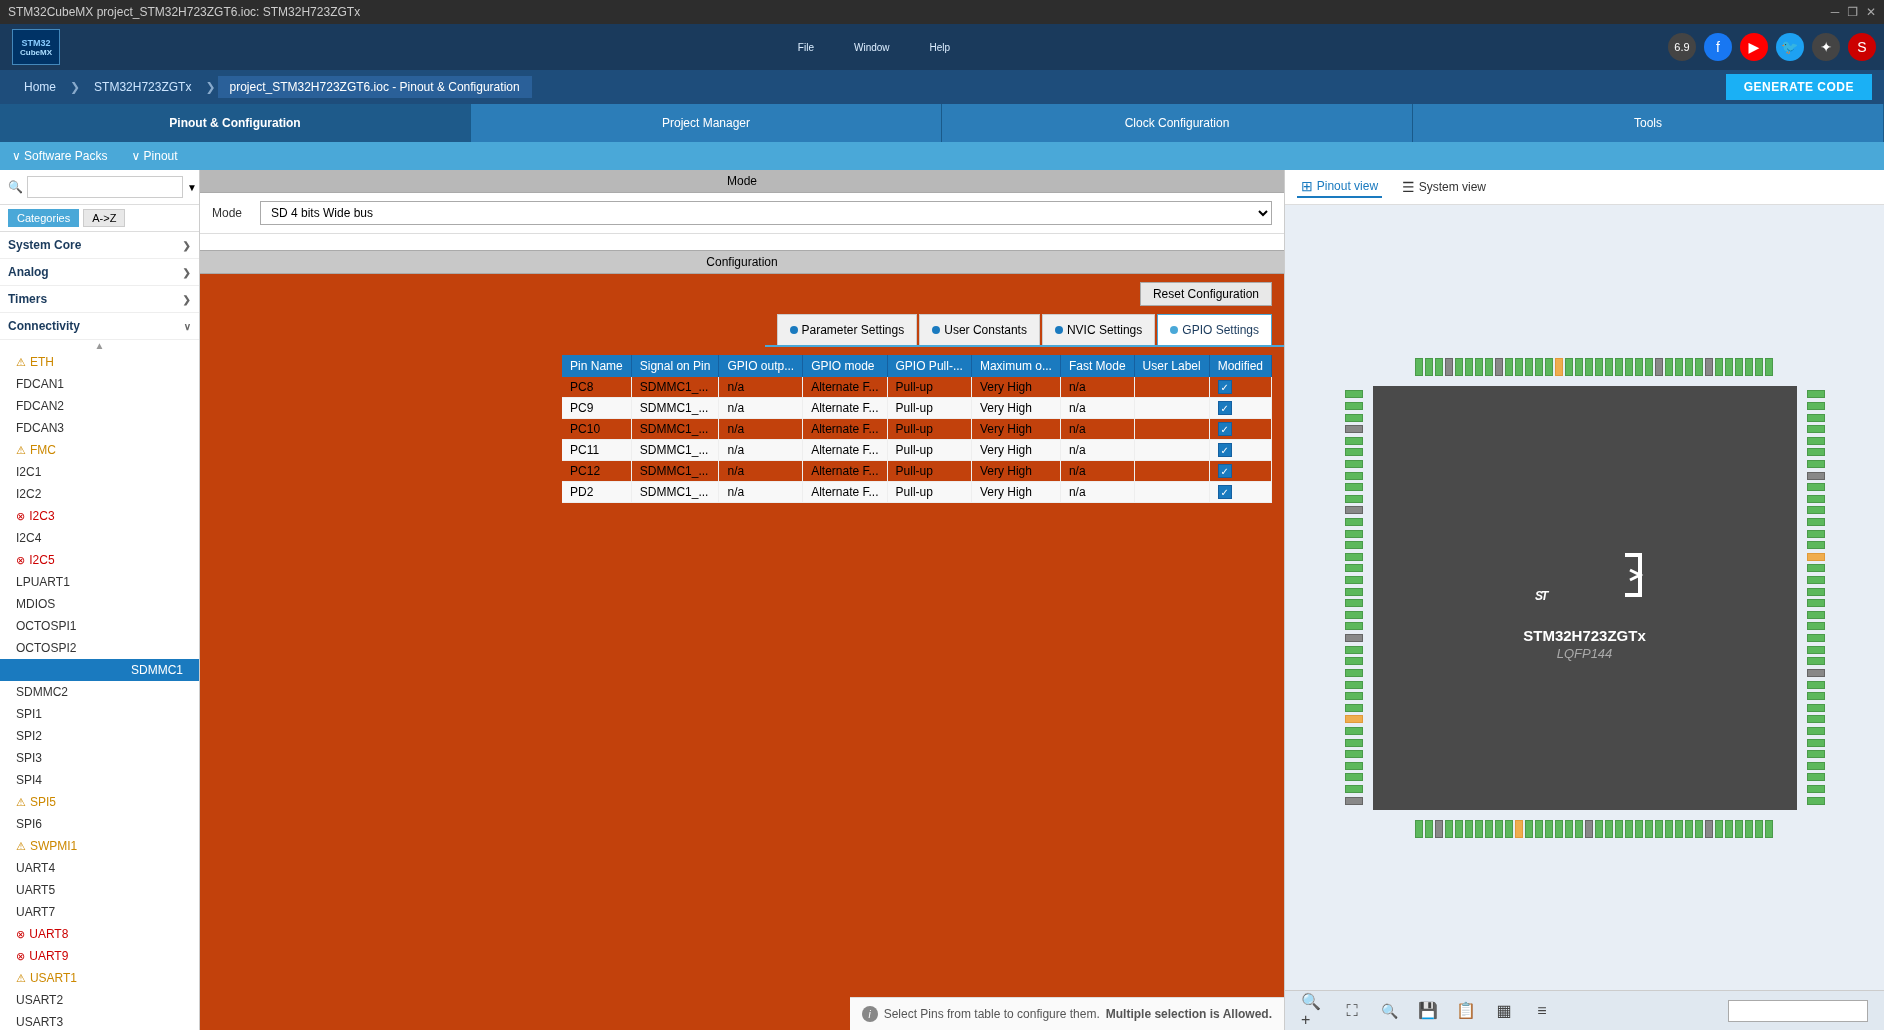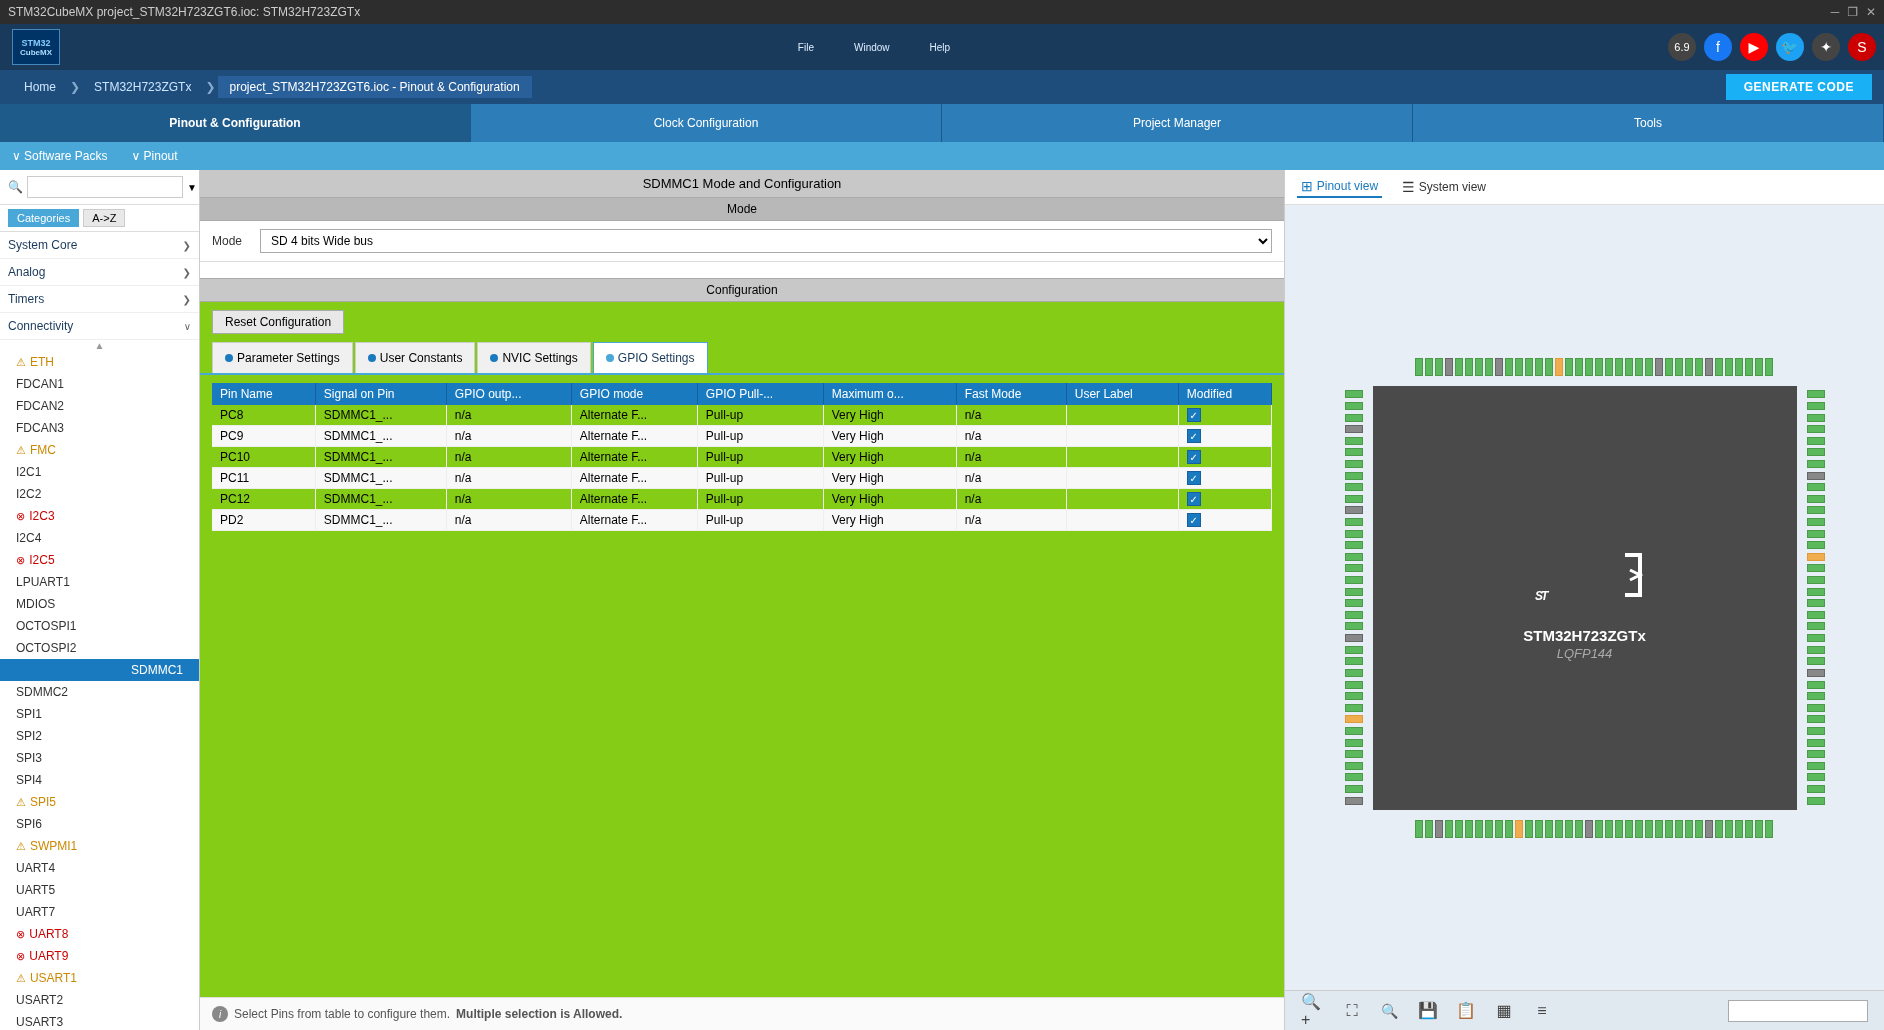--- a/index.html
+++ b/index.html
@@ -158,21 +158,21 @@
       background: #e8e8e8;
       border: 1px solid #ccc;
     }
     .sidebar-tab.active { background: #4aa8d8; color: white; border-color: #4aa8d8; }
     .sidebar-section {
       display: flex;
       align-items: center;
       padding: 6px 8px;
       cursor: pointer;
       font-size: 12px;
-      font-weight: 400;
+      font-weight: 700;
       color: #1a3a5c;
       border-bottom: 1px solid #eee;
     }
     .sidebar-section .arrow { margin-left: auto; font-size: 10px; color: #666; }
     .sidebar-item {
       padding: 4px 16px;
       font-size: 12px;
       cursor: pointer;
       color: #333;
       display: flex;
@@ -229,21 +229,21 @@
 
     .config-section {
       background: #c8c8c8;
       padding: 4px 12px;
       font-size: 12px;
       font-weight: 500;
       text-align: center;
       border-bottom: 1px solid #aaa;
       border-top: 1px solid #aaa;
     }
-    .config-body { background: #84cc16; flex: 1; display: flex; flex-direction: column; overflow: hidden; }
+    .config-body { background: #c2410c; flex: 1; display: flex; flex-direction: column; overflow: hidden; align-items: flex-end; }
     .reset-btn {
       margin: 8px 12px;
       padding: 4px 12px;
       background: #e8e8e8;
       border: 1px solid #aaa;
       font-size: 12px;
       cursor: pointer;
       width: fit-content;
     }
 
@@ -450,24 +450,24 @@
   <span class="breadcrumb-arrow">❯</span>
   <span class="breadcrumb-item active">project_STM32H723ZGT6.ioc - Pinout &amp; Configuration</span>
   <button class="generate-btn">GENERATE CODE</button>
 </div>
 
 <div class="main-tabs">
   <div class="main-tab active">
     <span>Pinout &amp; Configuration</span>
   </div>
   <div class="main-tab">
+    <span>Project Manager</span>
+  </div>
+  <div class="main-tab">
     <span>Clock Configuration</span>
-  </div>
-  <div class="main-tab">
-    <span>Project Manager</span>
   </div>
   <div class="main-tab">
     <span>Tools</span>
   </div>
 </div>
 
 <div class="sub-tabs">
   <span class="sub-tab">∨ Software Packs</span>
   <span class="sub-tab">∨ Pinout</span>
 </div>
@@ -607,21 +607,20 @@
     <div class="sidebar-item">
       <span>USART2</span>
     </div>
     <div class="sidebar-item">
       <span>USART3</span>
     </div>
 
   </div>
 
   <div class="center-panel">
-    <div class="panel-header">SDMMC1 Mode and Configuration</div>
     <div class="panel-section-header">Mode</div>
 
     <div class="mode-row">
       <span class="mode-label">Mode</span>
       <select class="mode-select"><option>SD 4 bits Wide bus</option></select>
     </div>
 
     <div style="height:16px;background:white;"></div>
 
     <div class="config-section">Configuration</div>

